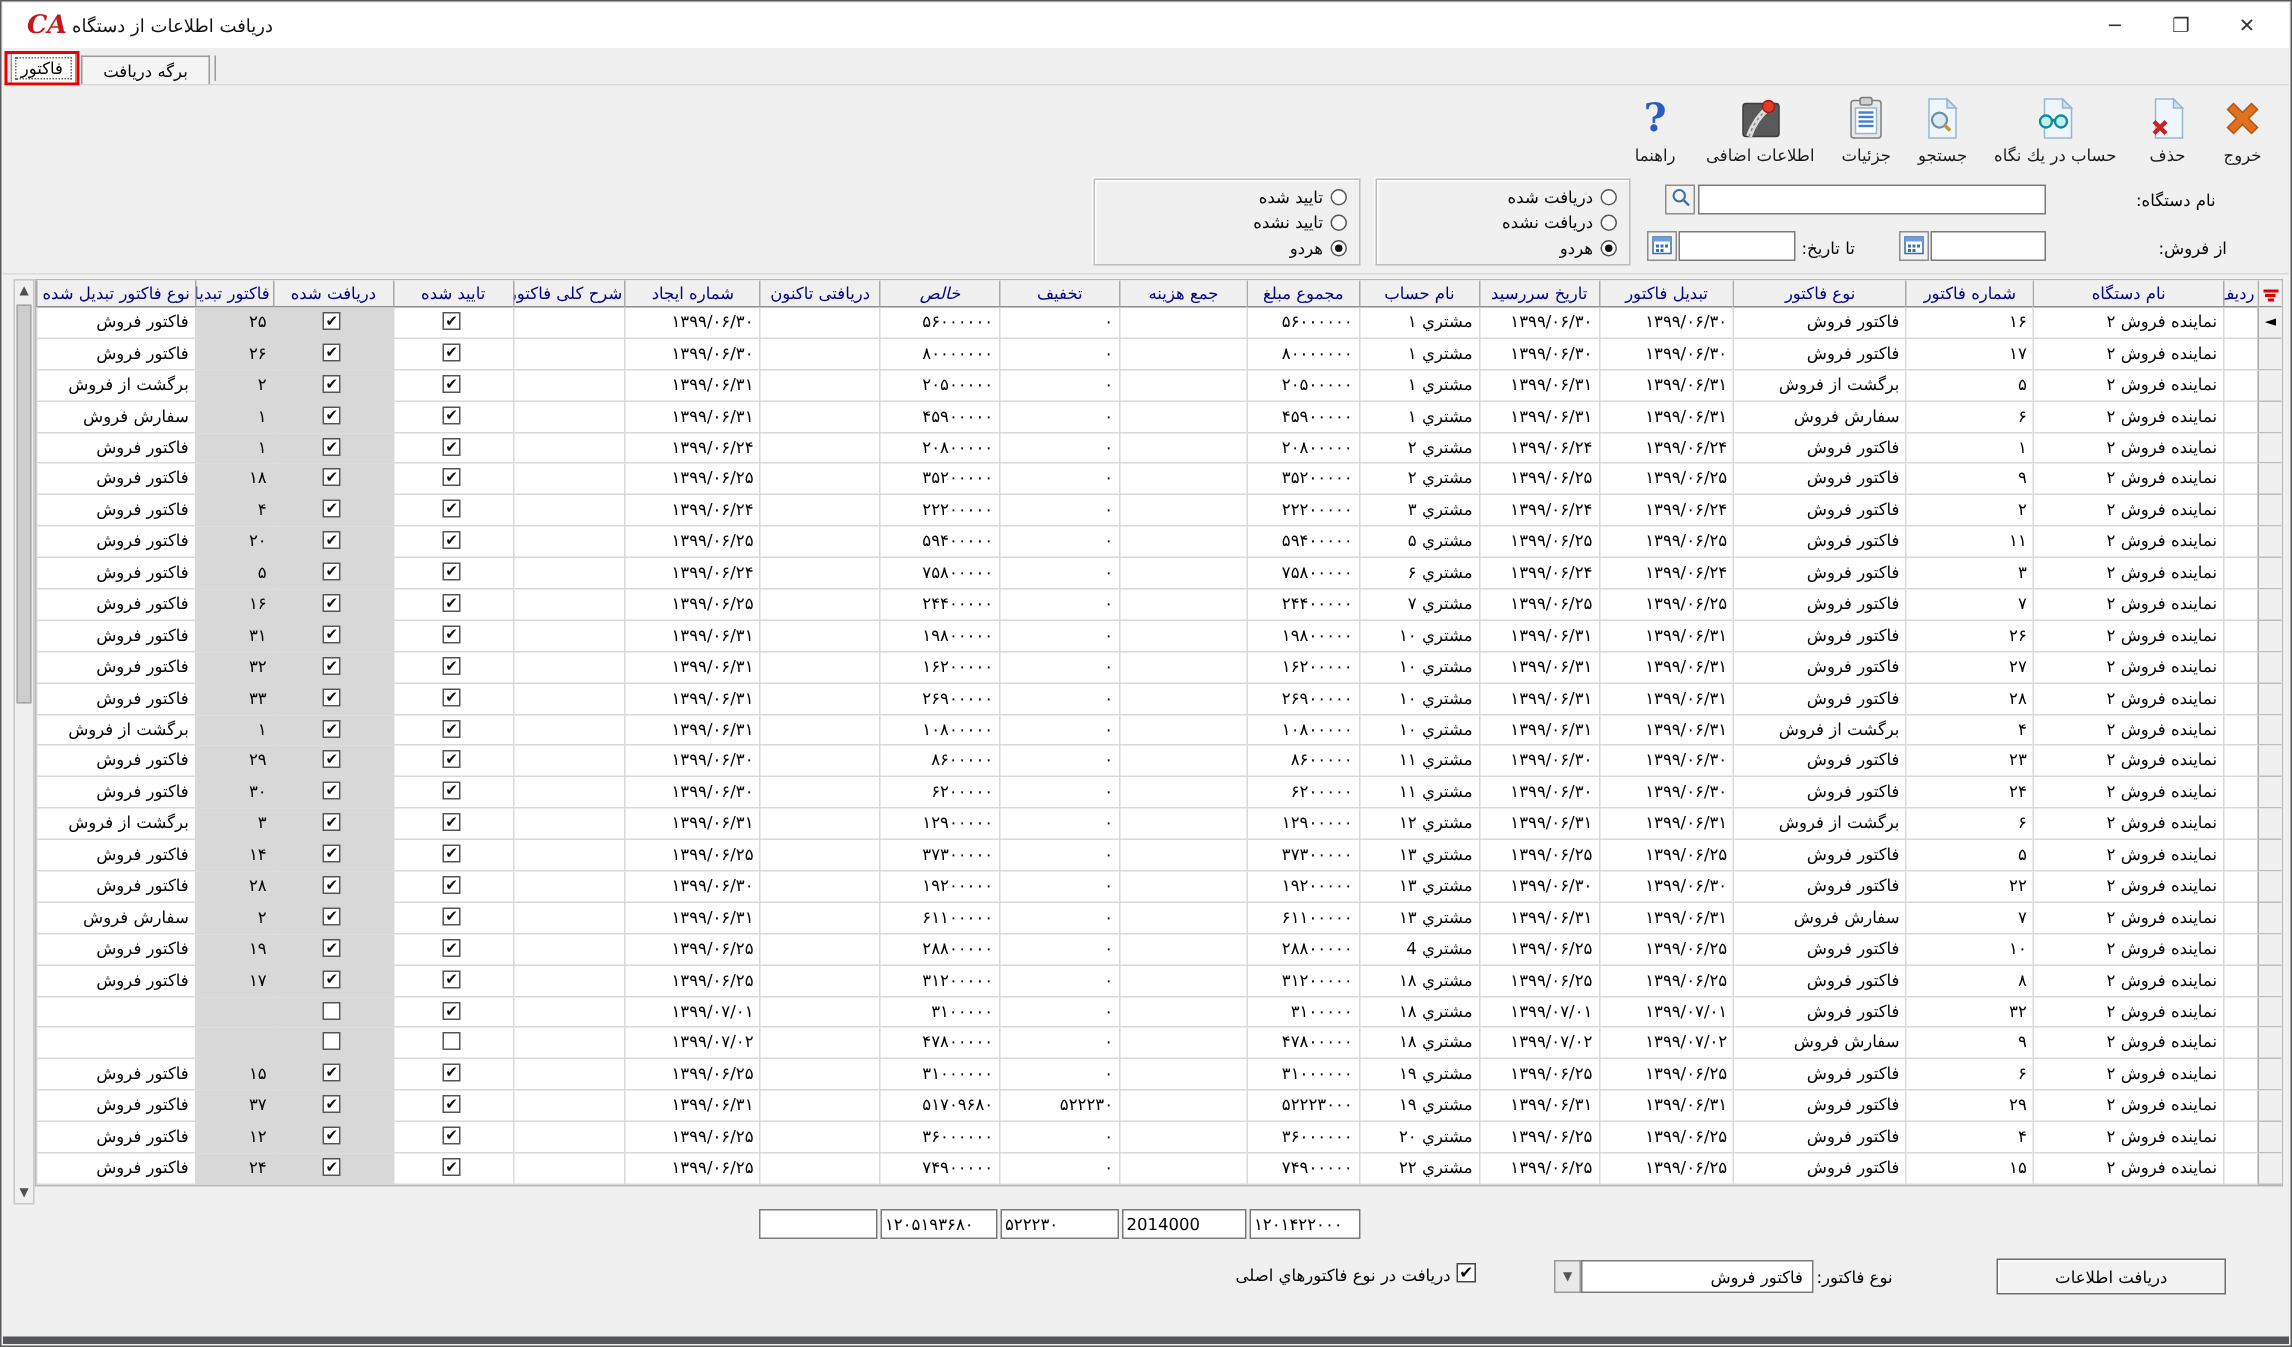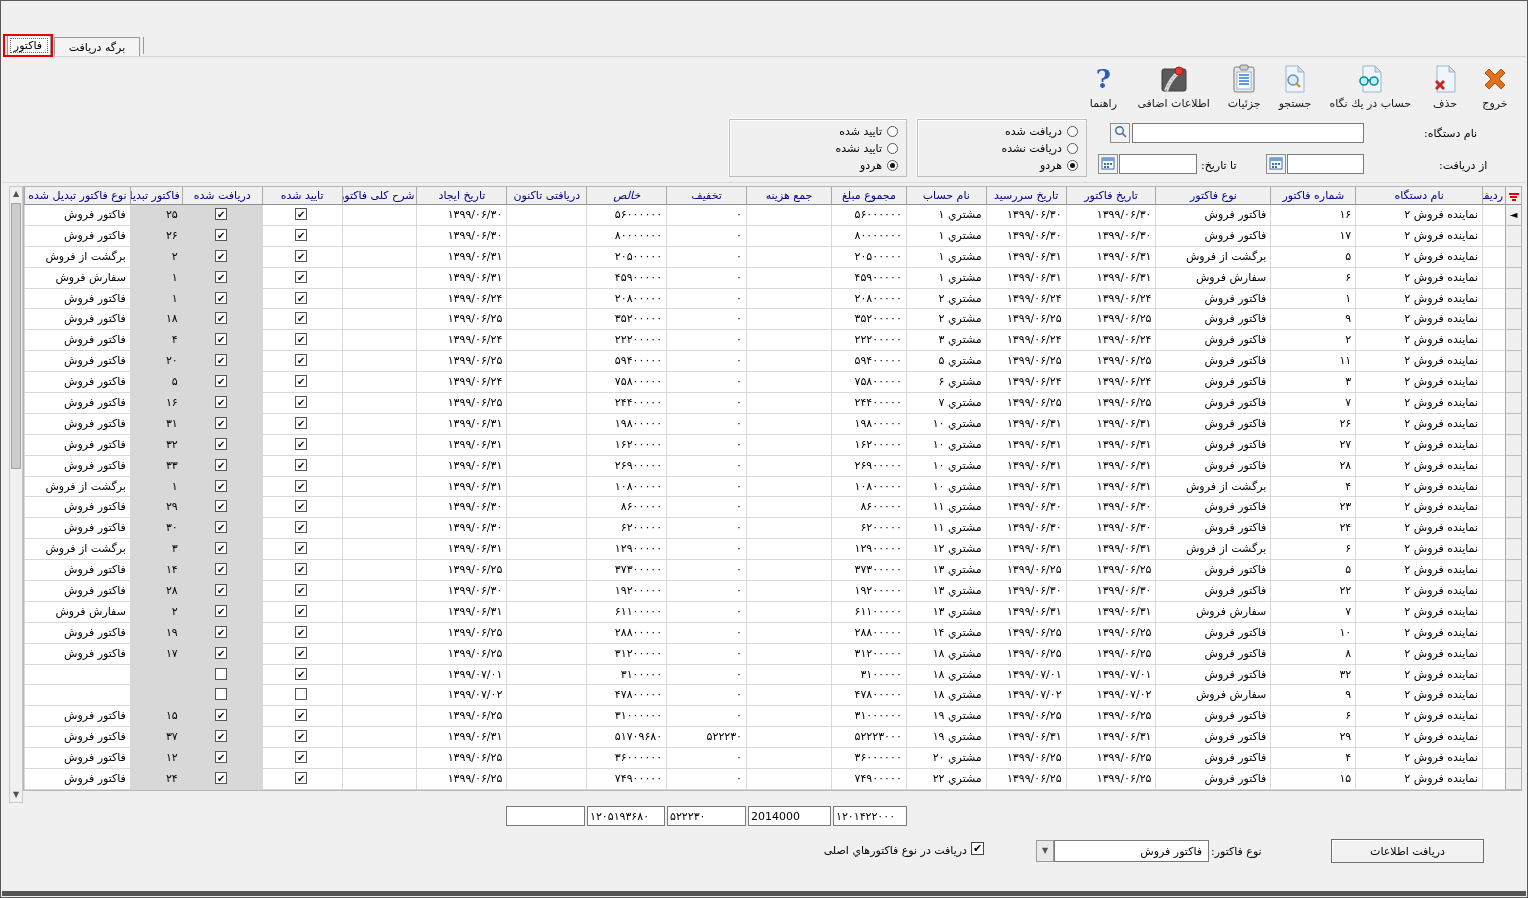--- a/index.html
+++ b/index.html
@@ -65,20 +65,29 @@
   .combo-field { position:absolute; background:#fff; border:1px solid #7a7a7a; height:22px; padding:4px 6px 0 2px; text-align:right; }
   .combo-arrow { position:absolute; width:18px; height:22px; background:#e9e9e9; border:1px solid #9a9a9a; color:#555; font-size:8px; text-align:center; line-height:20px; }
   .checkbox { position:absolute; width:13px; height:13px; background:#fff; border:1px solid #444; font-size:11px; line-height:12px; text-align:center; }
   .bottom-strip { position:absolute; left:1px; right:1px; bottom:1px; height:5px; background:#55565a; }
 </style>
 </head>
 <body>
 
 <div class="window">
 
+  <div class="titlebar">
+    <div class="app-logo">CA</div>
+    <div class="win-title">دریافت اطلاعات از دستگاه</div>
+    <div class="win-btns">
+      <div class="win-btn">─</div>
+      <div class="win-btn">❐</div>
+      <div class="win-btn">✕</div>
+    </div>
+  </div>
 
   <div class="tabstrip">
     <div class="tab active" style="left:5px; width:44px;">فاکتور</div>
     <div class="tab" style="left:52px; width:86px; top:5px; height:19px;">برگه دریافت وجه</div>
     <div class="tab-sep" style="left:141px;"></div>
   </div>
   <div class="annotation-box" style="left:2px; top:33px; width:50px; height:23px;"></div>
 
   <div class="toolbar">
     <div class="tool">
@@ -160,21 +169,21 @@
     <div class="tinput" style="left:1130px; top:6px; width:232px;"></div>
     <div class="sqbtn" style="left:1108px; top:6px;">
       <span>
         <svg width="13" height="13" viewBox="0 0 13 13">
             <circle cx="5.5" cy="5.5" r="3.8" fill="none" stroke="#3a6ea5" stroke-width="1.4"></circle>
             <line x1="8.5" y1="8.5" x2="12" y2="12" stroke="#3a6ea5" stroke-width="1.6"></line>
           </svg>
       </span>
     </div>
 
-    <div class="flabel" style="left:1437px; top:42px;">از دریافت:</div>
+    <div class="flabel" style="left:1437px; top:42px;">از فروش:</div>
     <div class="tinput" style="left:1285px; top:37px; width:77px;"></div>
     <div class="sqbtn" style="left:1264px; top:37px;">
       <span>
         <svg width="14" height="14" viewBox="0 0 14 14">
             <rect x="1" y="2" width="12" height="11" fill="#fff" stroke="#3a6ea5"></rect>
             <rect x="1" y="2" width="12" height="3" fill="#6f9fd8"></rect>
             <g fill="#3a6ea5">
               <rect x="3" y="7" width="2" height="2"></rect>
               <rect x="6" y="7" width="2" height="2"></rect>
               <rect x="9" y="7" width="2" height="2"></rect>
@@ -234,29 +243,29 @@
     </div>
   </div>
 
   <div class="grid" id="grid">
       <div class="g-row g-header">
         <div class="g-cell g-hcell" style="width: 16px;"><span class="red-filter"><i></i><i></i><i></i></span></div>
         <div class="g-cell g-hcell" style="width: 23px;">ردیف</div>
         <div class="g-cell g-hcell" style="width: 127px;">نام دستگاه</div>
         <div class="g-cell g-hcell" style="width: 85px;">شماره فاکتور</div>
         <div class="g-cell g-hcell" style="width: 115px;">نوع فاکتور</div>
-        <div class="g-cell g-hcell" style="width: 90px;">تاریخ فاکتور</div>
+        <div class="g-cell g-hcell" style="width: 90px;">تبدیل فاکتور</div>
         <div class="g-cell g-hcell" style="width: 80px;">تاریخ سررسید</div>
         <div class="g-cell g-hcell" style="width: 80px;">نام حساب</div>
         <div class="g-cell g-hcell" style="width: 75px;">مجموع مبلغ</div>
         <div class="g-cell g-hcell" style="width: 85px;">جمع هزینه</div>
         <div class="g-cell g-hcell" style="width: 80px;">تخفیف</div>
         <div class="g-cell g-hcell" style="width: 80px; font-style: italic;">خالص</div>
         <div class="g-cell g-hcell" style="width: 80px;">دریافتی تاکنون</div>
-        <div class="g-cell g-hcell" style="width: 90px;">تاریخ ایجاد</div>
+        <div class="g-cell g-hcell" style="width: 90px;">شماره ایجاد</div>
         <div class="g-cell g-hcell" style="width: 75px;">شرح کلی فاکتور</div>
         <div class="g-cell g-hcell" style="width: 80px;">تایید شده</div>
         <div class="g-cell g-hcell" style="width: 80px;">دریافت شده</div>
         <div class="g-cell g-hcell" style="width: 52px;">فاکتور تبدیل</div>
         <div class="g-cell g-hcell" style="width: 106px;">نوع فاکتور تبدیل شده</div>
       </div>
       <div class="g-row">
         <div class="g-cell col-indicator g-ind" style="width: 16px;"><span class="row-arrow">◄</span></div>
         <div class="g-cell col-radif" style="width: 23px;"></div>
         <div class="g-cell col-device" style="width: 127px;">نماینده فروش ۲</div>
@@ -677,21 +686,21 @@
         <div class="g-cell col-converted_type" style="width: 106px;">سفارش فروش</div>
       </div>
       <div class="g-row">
         <div class="g-cell col-indicator g-ind" style="width: 16px;"></div>
         <div class="g-cell col-radif" style="width: 23px;"></div>
         <div class="g-cell col-device" style="width: 127px;">نماینده فروش ۲</div>
         <div class="g-cell col-invoice_no" style="width: 85px;">۱۰</div>
         <div class="g-cell col-invoice_type" style="width: 115px;">فاکتور فروش</div>
         <div class="g-cell col-invoice_date" style="width: 90px;">۱۳۹۹/۰۶/۲۵</div>
         <div class="g-cell col-due_date" style="width: 80px;">۱۳۹۹/۰۶/۲۵</div>
-        <div class="g-cell col-account" style="width: 80px;">مشتري ۱۴</div>
+        <div class="g-cell col-account" style="width: 80px;">مشتري 4</div>
         <div class="g-cell col-amount" style="width: 75px;">۲۸۸۰۰۰۰۰</div>
         <div class="g-cell col-cost" style="width: 85px;"></div>
         <div class="g-cell col-discount" style="width: 80px;">۰</div>
         <div class="g-cell col-net" style="width: 80px;">۲۸۸۰۰۰۰۰</div>
         <div class="g-cell col-received_sofar" style="width: 80px;"></div>
         <div class="g-cell col-created" style="width: 90px;">۱۳۹۹/۰۶/۲۵</div>
         <div class="g-cell col-desc" style="width: 75px;"></div>
         <div class="g-cell col-confirmed" style="width: 80px; text-align: center; padding-top: 2px;"><span class="cb on">✔</span></div>
         <div class="g-cell col-received shaded" style="width: 80px; text-align: center; padding-top: 2px;"><span class="cb on">✔</span></div>
         <div class="g-cell col-converted_no shaded" style="width: 52px;">۱۹</div>

